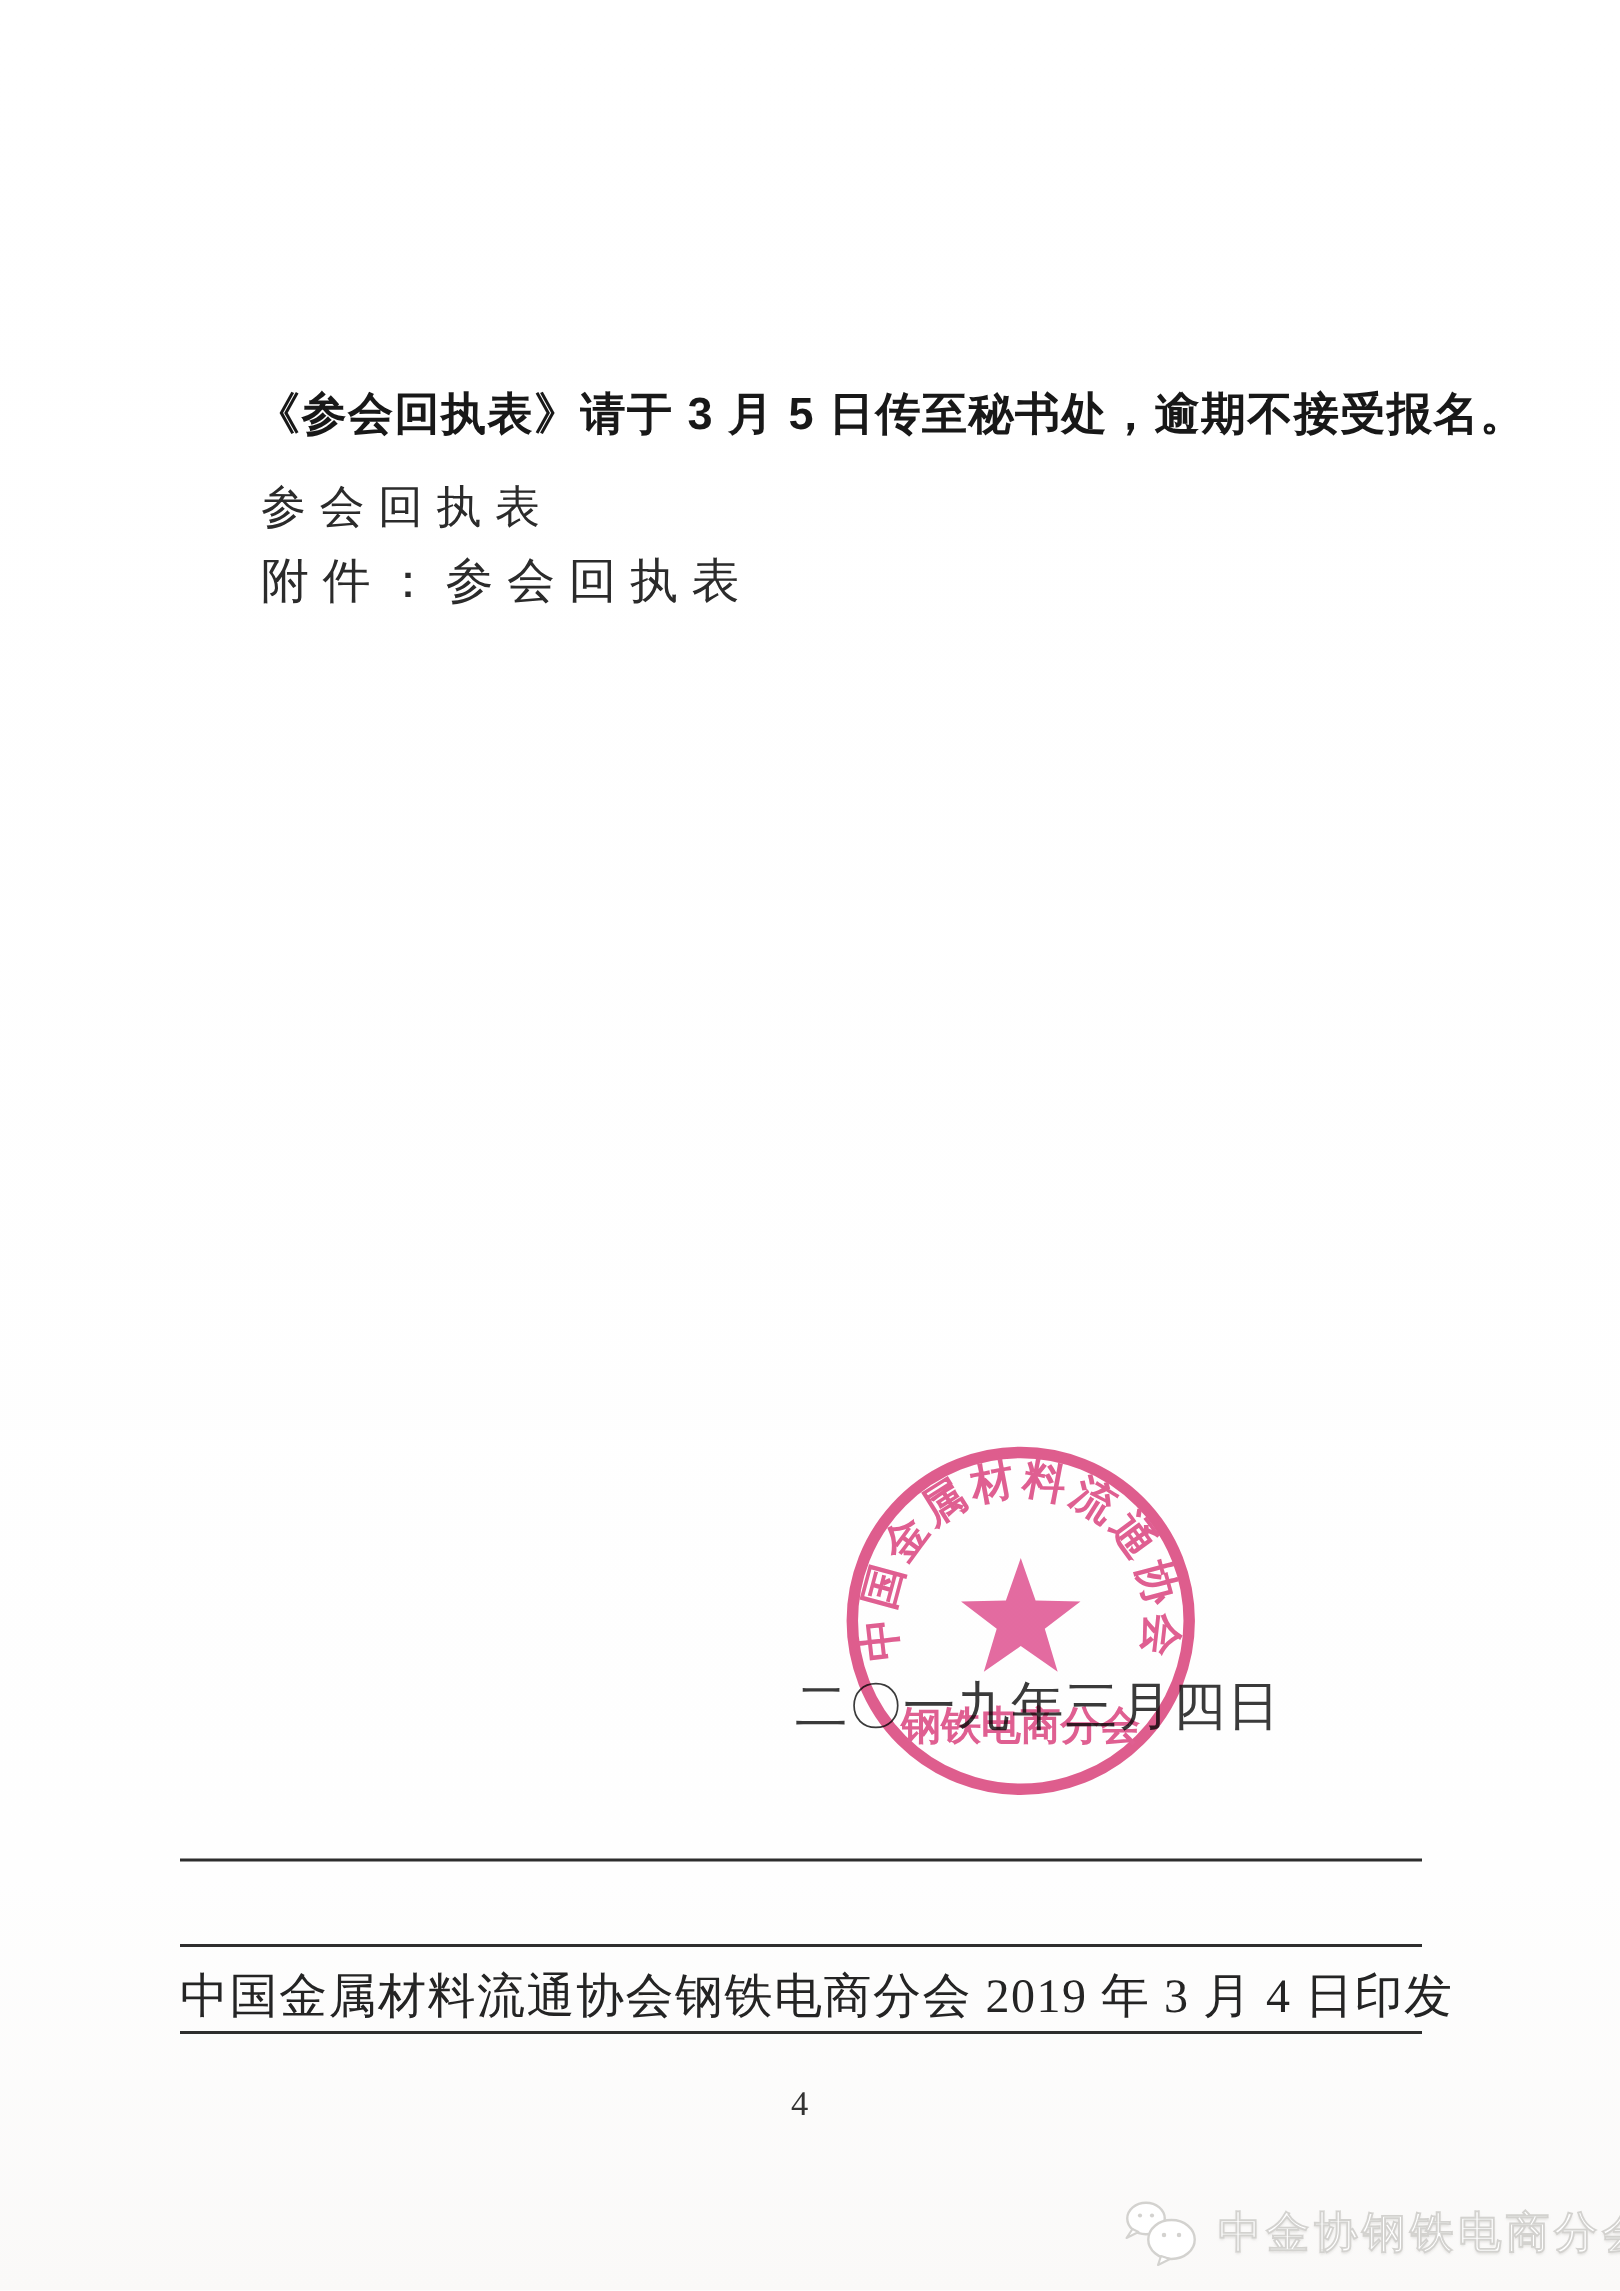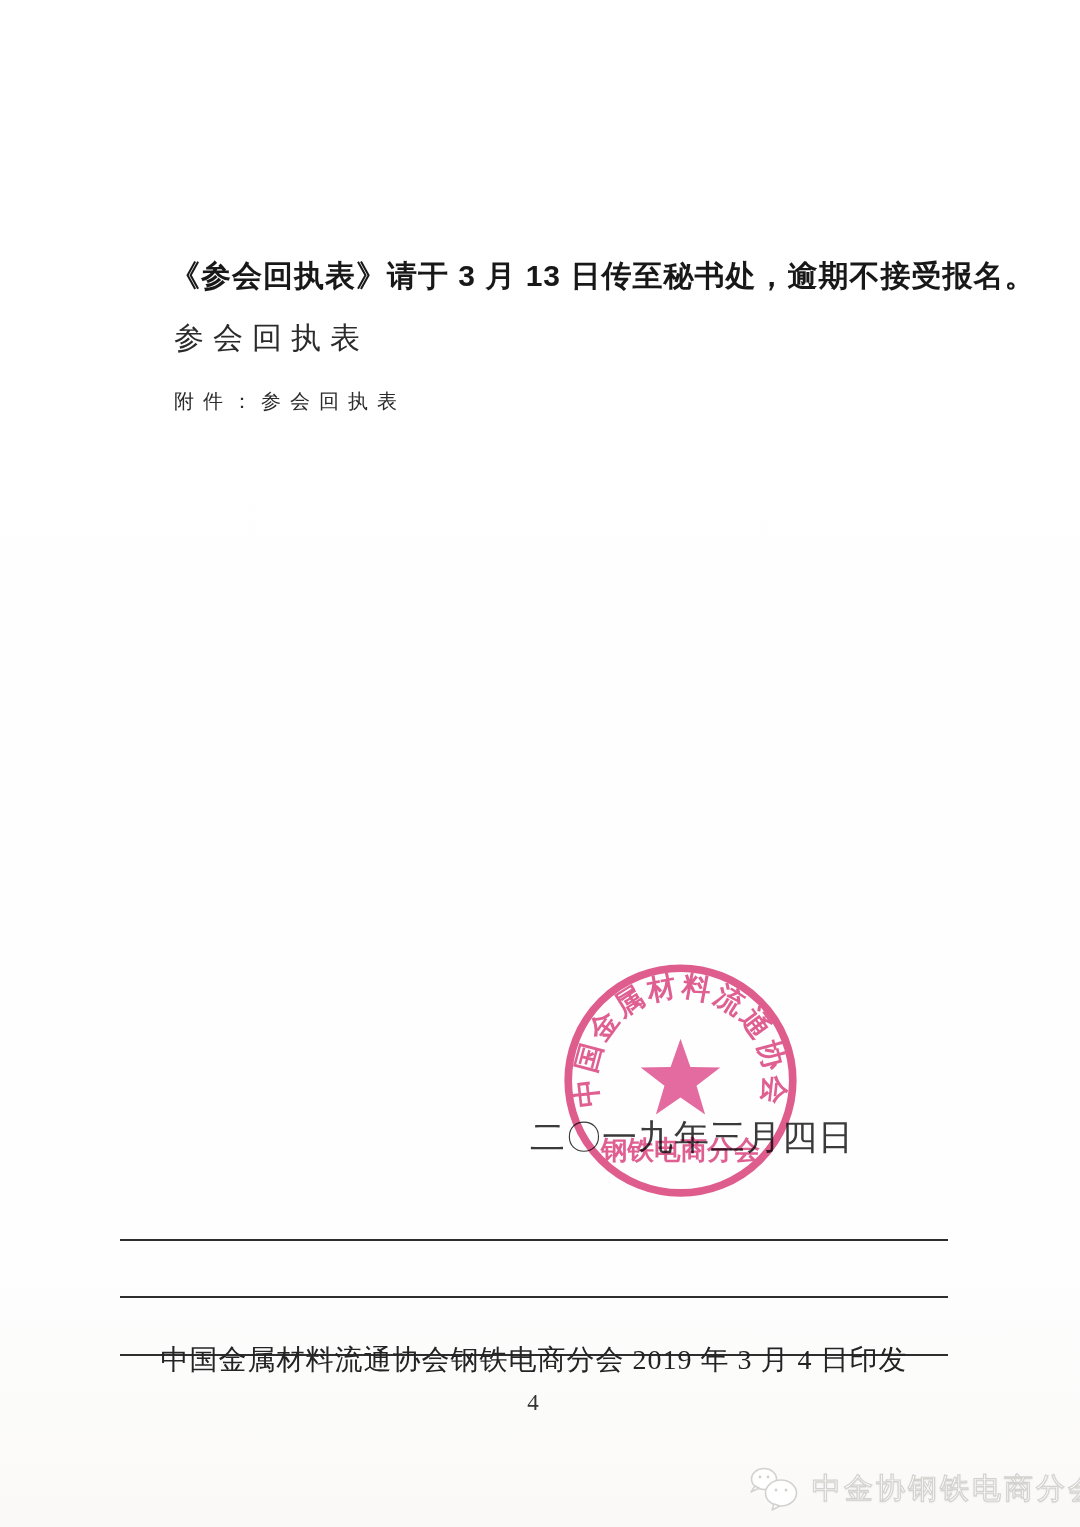--- a/index.html
+++ b/index.html
@@ -30,22 +30,22 @@
   .body-line-2 {
     position: absolute;
     left: 174px; top: 318px;
     font-size: 30px;
     letter-spacing: 9px;
     color: #2b2b2b;
     white-space: nowrap;
   }
   .body-line-3 {
     position: absolute;
-    left: 174px; top: 388px;
-    font-size: 20px;
+    left: 174px; top: 366px;
+    font-size: 32px;
     letter-spacing: 9px;
     color: #2b2b2b;
     white-space: nowrap;
   }
 
   
   .stamp {
     position: absolute;
     left: 558px; top: 955px;
     width: 245px; height: 245px;
@@ -102,25 +102,24 @@
     letter-spacing: 2px;
     margin-right: 14px;
   }
   .copy-value { letter-spacing: 3px; }
 
   .issue-row {
     position: absolute;
     left: 120px; top: 1309px;
     width: 828px;
     text-align: center;
-    font-size: 28px;
+    font-size: 32px;
     letter-spacing: 1px;
     color: #242424;
     white-space: nowrap;
-    margin-top: 32px;
   }
 
   .page-number {
     position: absolute;
     left: 0; top: 1390px;
     width: 1066px;
     text-align: center;
     font-size: 23px;
     color: #333;
   }
@@ -141,21 +140,21 @@
     -webkit-text-stroke: 1.2px #d3d2cf;
     text-shadow: 0 1px 2px rgba(160,158,152,0.35);
     white-space: nowrap;
   }
 </style>
 </head>
 <body>
 
 <div class="page">
 
-  <div class="body-line-1">《参会回执表》请于 3 月 13 日传至秘书处，逾期不接受报名。</div>
+  <div class="body-line-1">《参会回执表》请于 3 月 5 日传至秘书处，逾期不接受报名。</div>
   <div class="body-line-2">参会回执表</div>
   <div class="body-line-3">附件：参会回执表</div>
 
   <div class="stamp">
     <svg viewBox="0 0 240 240">
       <circle cx="120" cy="123" r="110" fill="none" stroke-width="7.5" stroke="#dd4f84"></circle>
       <path id="sealArc" d="M 40.6 147.3 A 83 83 0 1 1 199.4 147.3" fill="none"></path>
       <text class="stamp-arc-text" text-anchor="middle" fill="#de5189">
         <textPath href="#sealArc" startOffset="50%">中国金属材料流通协会</textPath>
       </text>

